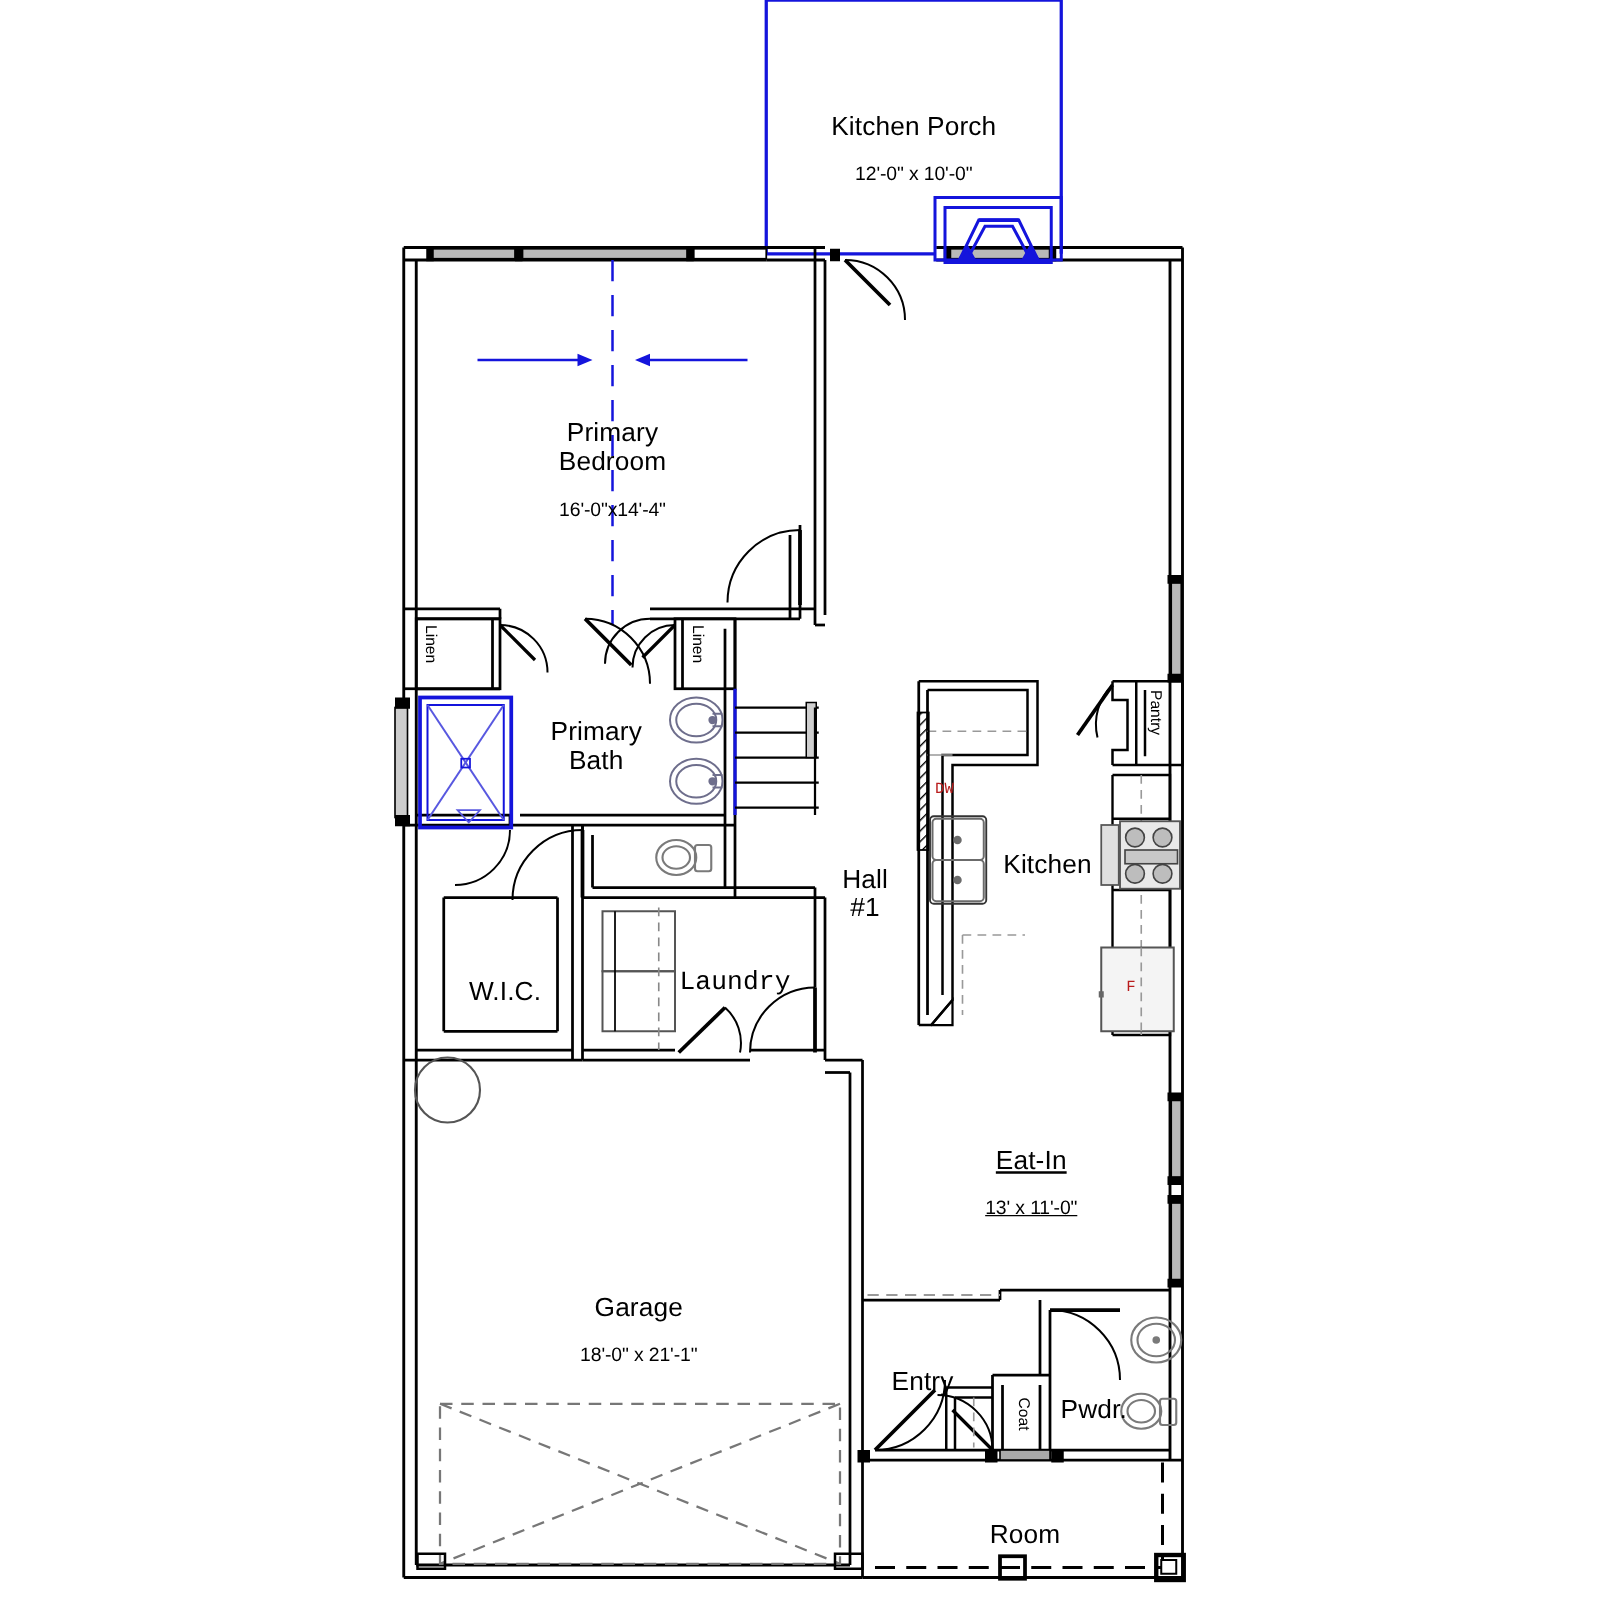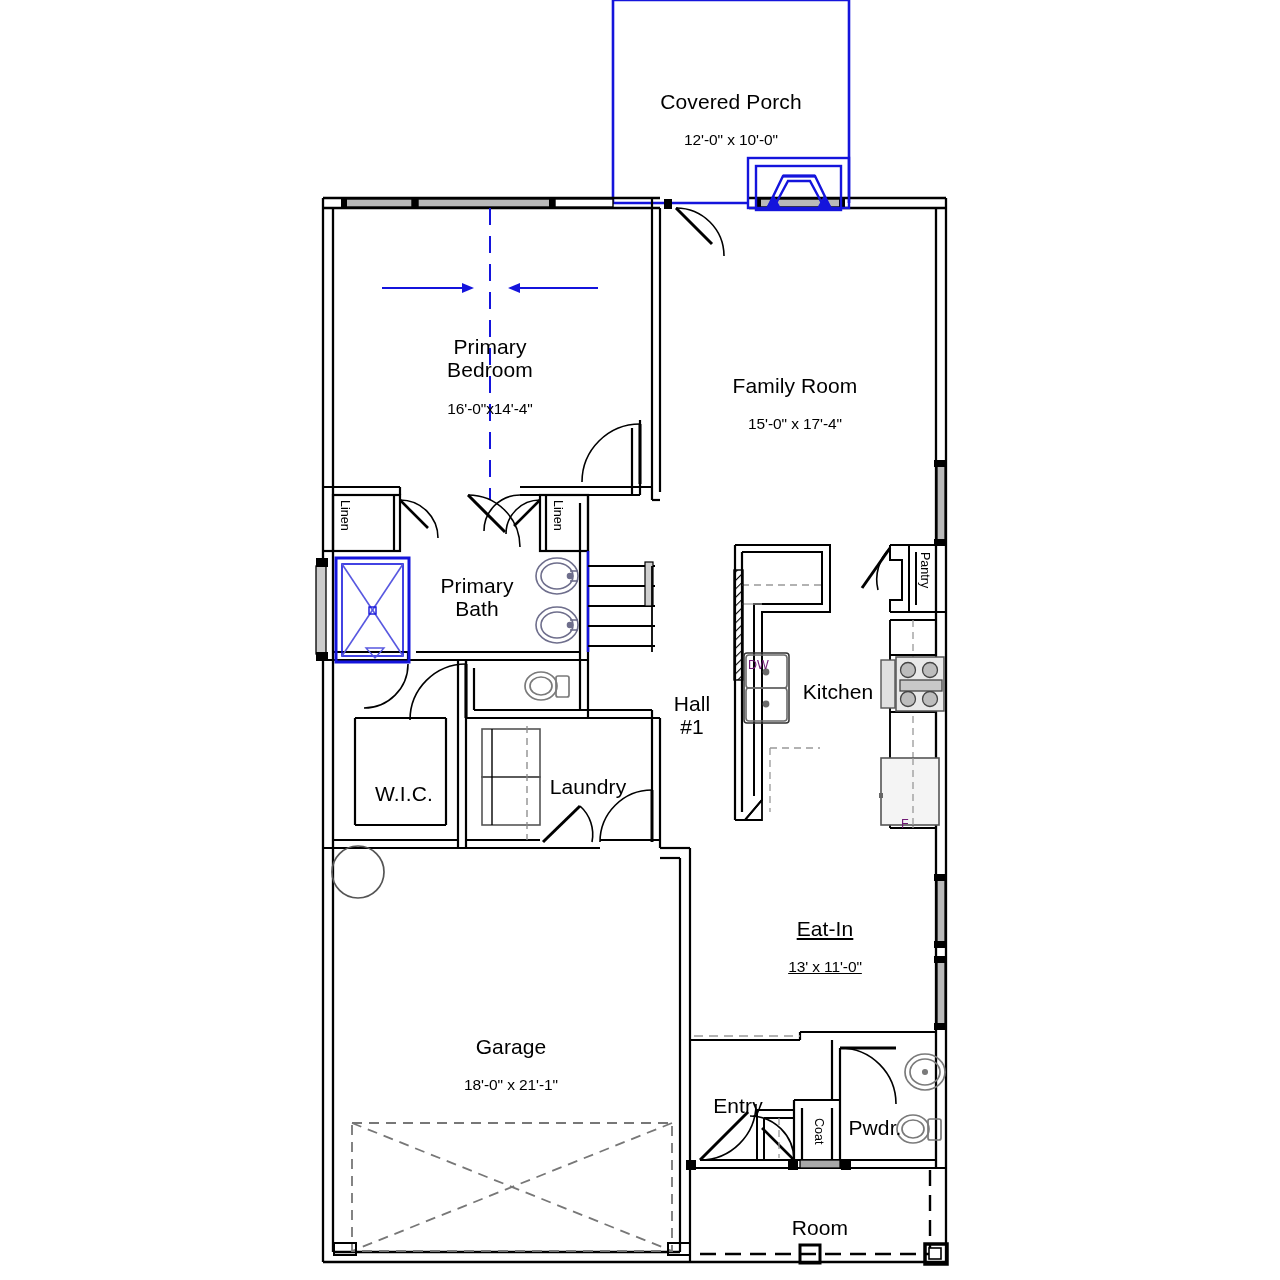--- a/index.html
+++ b/index.html
@@ -40,23 +40,22 @@
     font-size: 21px;
     letter-spacing: 0.1px;
   }
   .rm-dim {
     font-size: 15.5px;
     letter-spacing: -0.1px;
   }
   .small-label {
     position: absolute;
     font-size: 12.5px;
-    color: #701a75;
-    font-family: Liberation Sans, sans-serif;
-    margin-top: 34px;
+    color: #b91c1c;
+    font-family: Liberation Mono, monospace;
   }
   .rot-label {
     position: absolute;
     font-size: 12.5px;
     color: #000000;
     font-family: "Liberation Sans", sans-serif;
     transform-origin: 0 0;
   }
   .rot90 { transform: rotate(90deg); }
 </style>
@@ -415,54 +414,50 @@
       <rect x="664" y="199" width="8" height="10" fill="#000"></rect>
       <rect x="800" y="1160" width="40" height="8" fill="#a9a9a9" stroke="#000" stroke-width="1.3"></rect>
       <rect x="686" y="1160" width="10" height="10" fill="#000"></rect>
       <rect x="841" y="1160" width="10" height="10" fill="#000"></rect>
       <rect x="788" y="1160" width="10" height="10" fill="#000"></rect>
     </g>
 
   </svg>
 
   <div class="rm-label" style="left:601px; top:72px; width:260px;">
-    <div class="rm-name">Covered Porch</div>
+    <div class="rm-name">Kitchen Porch</div>
     <div class="rm-dim">12'-0" x 10'-0"</div>
   </div>
 
   <div class="rm-label" style="left:380px; top:317px; width:220px;">
     <div class="rm-name">Primary
 Bedroom</div>
     <div class="rm-dim">16'-0"x14'-4"</div>
   </div>
 
-  <div class="rm-label" style="left:680px; top:356px; width:230px;">
-    <div class="rm-name">Family Room</div>
-    <div class="rm-dim">15'-0" x 17'-4"</div>
-  </div>
 
   <div class="rm-label" style="left:412px; top:556px; width:130px;">
     <div class="rm-name">Primary
 Bath</div>
   </div>
 
   <div class="rm-label" style="left:786px; top:662px; width:104px;">
     <div class="rm-name">Kitchen</div>
   </div>
 
   <div class="rm-label" style="left:657px; top:674px; width:70px;">
     <div class="rm-name">Hall
 #1</div>
   </div>
 
   <div class="rm-label" style="left:352px; top:764px; width:104px;">
     <div class="rm-name">W.I.C.</div>
   </div>
 
-  <div class="rm-label" style="left:534px; top:757px; width:108px;">
+  <div class="rm-label" style="left:534px; top:757px; width:108px;font-family:Liberation Mono, monospace;">
     <div class="rm-name">Laundry</div>
   </div>
 
   <div class="rm-label" style="left:740px; top:899px; width:170px;text-decoration:underline;">
     <div class="rm-name">Eat-In</div>
     <div class="rm-dim">13' x 11'-0"</div>
   </div>
 
   <div class="rm-label" style="left:408px; top:1017px; width:206px;">
     <div class="rm-name">Garage</div>

